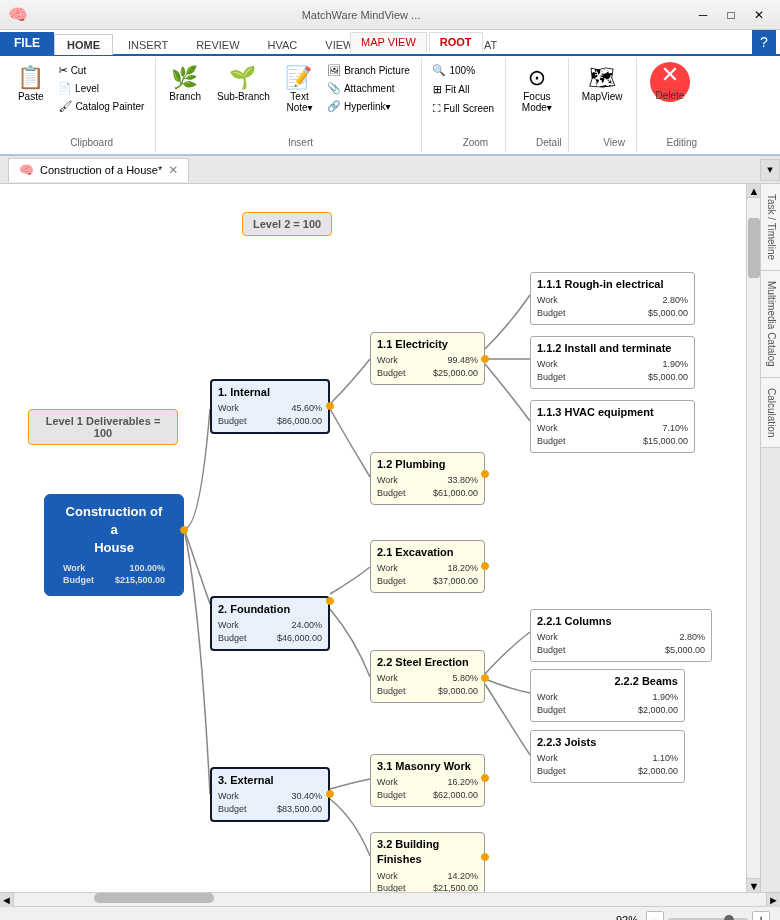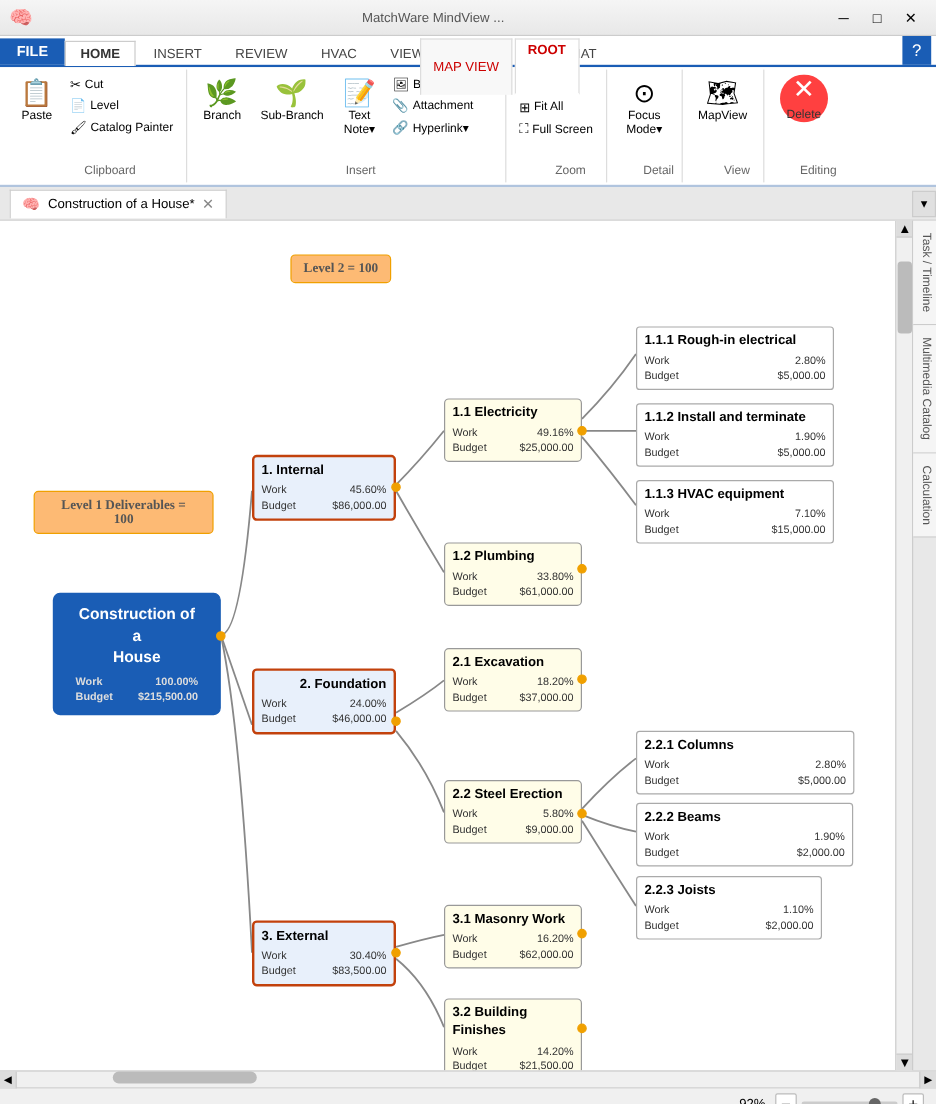--- a/index.html
+++ b/index.html
@@ -171,48 +171,47 @@
       color: #fff;
       border-color: #1a5db5;
       border-radius: 6px;
       text-align: center;
       font-size: 12px;
       font-weight: bold;
       padding: 8px 18px;
     }
     .node.level1 {
       background: #e8f0fb;
-      border: 2px solid #c2410c;
+      border: 2px solid #0f172a;
       border-radius: 4px;
       font-size: 11px;
     }
     .node.level2 {
       background: #fffde8;
       border: 1.5px solid #999;
       border-radius: 4px;
     }
     .node.level3 {
       background: #fff;
       border: 1px solid #aaa;
       border-radius: 3px;
     }
     .node-title { font-weight: bold; font-size: 11px; margin-bottom: 2px; }
 
     
     .info-box {
       position: absolute;
       border: 1.5px solid #f0a000;
       border-radius: 4px;
-      background: #fdba74;
+      background: #e5e5e5;
       padding: 5px 10px;
       font-size: 11px;
       font-weight: bold;
       color: #333;
       text-align: center;
-      font-family: Liberation Serif, serif;
     }
 
     
     .status-bar {
       height: 26px;
       background: #f0f0f0;
       border-top: 1px solid #ccc;
       display: flex;
       align-items: center;
       justify-content: flex-end;
@@ -271,21 +270,21 @@
   <div class="title-bar-controls">
     <button class="title-btn">─</button>
     <button class="title-btn">□</button>
     <button class="title-btn close">✕</button>
   </div>
 </div>
 
 <div style="background:#fff; border-bottom: 2px solid #1a5db5; display:flex; align-items:flex-end;">
 
   <div style="position:absolute; left:350px; top:31px; display:flex; gap:0; z-index:10;">
-    <div class="ribbon-tab map-view" style="font-size:11px; border:1px solid #ddd; border-bottom:none; background:#f8f8f8; color:#c00; padding:17px 10px;">MAP VIEW</div>
+    <div class="ribbon-tab map-view" style="font-size:11px; border:1px solid #ddd; border-bottom:none; background:#f8f8f8; color:#c00; padding:3px 10px;">MAP VIEW</div>
     <div class="ribbon-tab root" style="font-size:11px; border:1px solid #ddd; border-bottom:none; background:#fff; color:#c00; font-weight:bold; padding:3px 10px; border-bottom:2px solid #fff;">ROOT</div>
   </div>
   <button class="file-tab">FILE</button>
   <div class="ribbon-tab active">HOME</div>
   <div class="ribbon-tab">INSERT</div>
   <div class="ribbon-tab">REVIEW</div>
   <div class="ribbon-tab">HVAC</div>
   <div class="ribbon-tab">VIEW</div>
   <div class="ribbon-tab">DESIGN</div>
   <div class="ribbon-tab">FORMAT</div>
@@ -487,21 +486,21 @@
             <span>45.60%</span>
           </div>
         <div style="display:flex; justify-content:space-between;">
             <span>Budget</span>
             <span>$86,000.00</span>
           </div>
       </div>
     </div>
     <div class="dot-connector" style="left:326px; top:218px; background:#f0a000;"></div>
 
-    <div class="node level1" style="left:210px; top:373px; width:120px;text-align:right;">
+    <div class="node level1" style="left:210px; top:412px; width:120px;">
       <div class="node-title">2.  Foundation</div>
       <div style="font-size:9px; color:#333;">
         <div style="display:flex; justify-content:space-between;">
             <span>Work</span>
             <span>24.00%</span>
           </div>
         <div style="display:flex; justify-content:space-between;">
             <span>Budget</span>
             <span>$46,000.00</span>
           </div>
@@ -522,21 +521,21 @@
           </div>
       </div>
     </div>
     <div class="dot-connector" style="left:326px; top:606px; background:#f0a000;"></div>
 
     <div class="node level2" style="left:370px; top:148px; width:115px;">
       <div class="node-title">1.1  Electricity</div>
       <div style="font-size:9px; color:#333;">
         <div style="display:flex; justify-content:space-between;">
             <span>Work</span>
-            <span>49.16%</span>
+            <span>99.48%</span>
           </div>
         <div style="display:flex; justify-content:space-between;">
             <span>Budget</span>
             <span>$25,000.00</span>
           </div>
       </div>
     </div>
     <div class="dot-connector" style="left:481px; top:171px; background:#f0a000;"></div>
 
     <div class="node level2" style="left:370px; top:268px; width:115px;">
@@ -663,21 +662,21 @@
             <span>Work</span>
             <span>2.80%</span>
           </div>
         <div style="display:flex; justify-content:space-between;">
             <span>Budget</span>
             <span>$5,000.00</span>
           </div>
       </div>
     </div>
 
-    <div class="node level3" style="left:530px; top:485px; width:181px;">
+    <div class="node level3" style="left:530px; top:485px; width:155px;text-align:right;">
       <div class="node-title">2.2.2  Beams</div>
       <div style="font-size:9px; color:#333;">
         <div style="display:flex; justify-content:space-between;">
             <span>Work</span>
             <span>1.90%</span>
           </div>
         <div style="display:flex; justify-content:space-between;">
             <span>Budget</span>
             <span>$2,000.00</span>
           </div>

